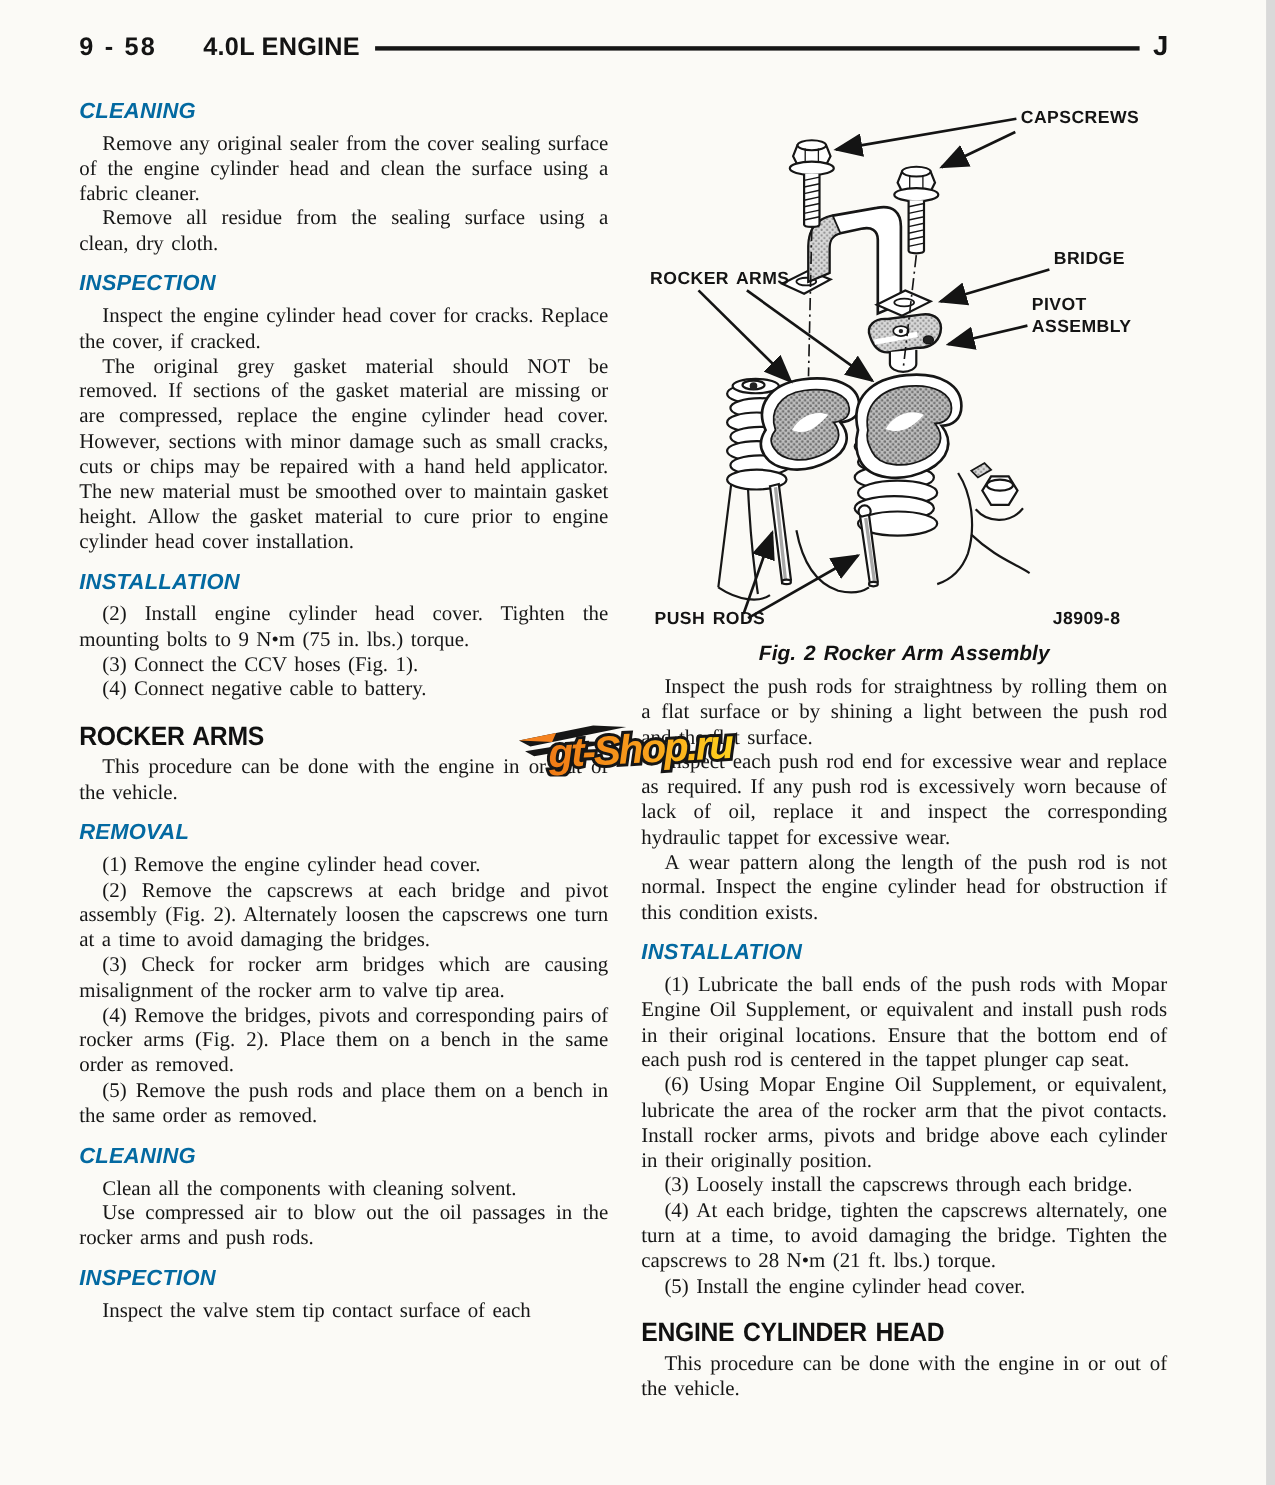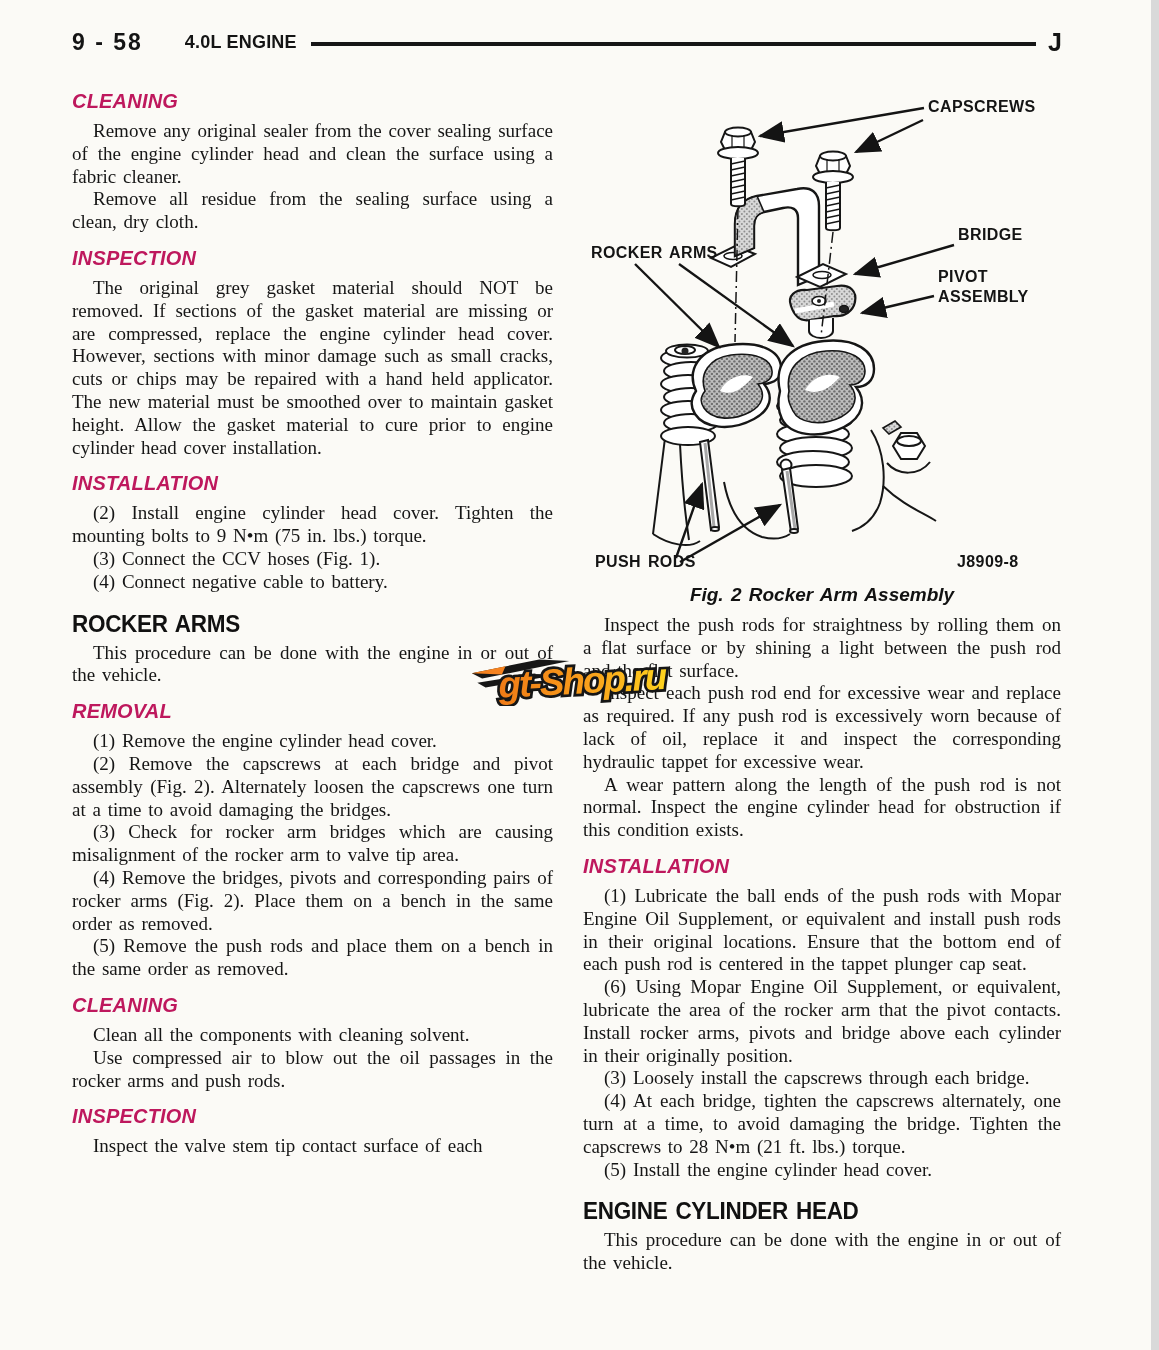--- a/index.html
+++ b/index.html
@@ -2,31 +2,31 @@
 <html><head>
 <meta charset="utf-8">
 <style>
   html,body{margin:0;padding:0;background:#d9d9d9;}
   .page{position:relative;width:1151px;height:1350px;background:#fbfaf6;overflow:hidden;color:#1a1a1a;}
 
   
   .hdr{position:absolute;left:72px;top:28px;width:990px;display:flex;align-items:center;
        font-family:"Liberation Sans",sans-serif;font-weight:bold;color:#141414;}
   .hdr .pn{font-size:23px;letter-spacing:2px;white-space:pre;}
-  .hdr .ttl{font-size:18px;margin-left:42px;letter-spacing:.2px;}
+  .hdr .ttl{font-size:23px;margin-left:42px;letter-spacing:.2px;}
   .hdr .rule{flex:1;height:4px;background:#161616;margin:2px 12px 0 14px;}
   .hdr .ltr{font-size:25px;}
 
   
   .col{position:absolute;top:84px;font-family:"Liberation Serif",serif;font-size:19px;
        line-height:22.8px;text-align:justify;word-spacing:2px;color:#161616;}
   .col-left{left:72px;width:481px;}
   .col-right{left:583px;width:478px;}
   p.body-para{margin:0;text-indent:21px;}
-  .h-italic{font:italic 900 20px "Liberation Sans",sans-serif;letter-spacing:.2px;margin:13px 0 7px;color:#be185d;}
+  .h-italic{font:italic 900 20px "Liberation Sans",sans-serif;letter-spacing:.2px;margin:13px 0 7px;color:#0369a1;}
   .h-main{font:bold 22.5px "Liberation Sans",sans-serif;letter-spacing:-.3px;margin:17px 0 5px;
           transform:scaleY(1.07);transform-origin:left top;color:#111;}
   .col > :first-child{margin-top:6px;}
 
   
   .fig{width:575px;margin:2px 0 0 0;}
   .fig svg{display:block;}
   .fig-caption{width:478px;text-align:center;font:italic bold 19px "Liberation Sans",sans-serif;
                margin:4px 0 8px 0;color:#111;}
   .fig-label{font-family:"Liberation Sans",sans-serif;font-weight:bold;font-size:16px;letter-spacing:.4px;fill:#141414;}
@@ -44,20 +44,21 @@
     <span class="ttl">4.0L ENGINE</span>
     <span class="rule"></span>
     <span class="ltr">J</span>
   </div>
 
   <div class="col col-left">
       <div class="h-italic">CLEANING</div>
       <p class="body-para">Remove any original sealer from the cover sealing surface of the engine cylinder head and clean the surface using a fabric cleaner.</p>
       <p class="body-para">Remove all residue from the sealing surface using a clean, dry cloth.</p>
       <div class="h-italic">INSPECTION</div>
+      <p class="body-para">Inspect the engine cylinder head cover for cracks. Replace the cover, if cracked.</p>
       <p class="body-para">The original grey gasket material should NOT be removed. If sections of the gasket material are missing or are compressed, replace the engine cylinder head cover. However, sections with minor damage such as small cracks, cuts or chips may be repaired with a hand held applicator. The new material must be smoothed over to maintain gasket height. Allow the gasket material to cure prior to engine cylinder head cover installation.</p>
       <div class="h-italic">INSTALLATION</div>
       <p class="body-para">(2) Install engine cylinder head cover. Tighten the mounting bolts to 9 N•m (75 in. lbs.) torque.</p>
       <p class="body-para">(3) Connect the CCV hoses (Fig. 1).</p>
       <p class="body-para">(4) Connect negative cable to battery.</p>
       <div class="h-main">ROCKER ARMS</div>
       <p class="body-para">This procedure can be done with the engine in or out of the vehicle.</p>
       <div class="h-italic">REMOVAL</div>
       <p class="body-para">(1) Remove the engine cylinder head cover.</p>
       <p class="body-para">(2) Remove the capscrews at each bridge and pivot assembly (Fig. 2). Alternately loosen the capscrews one turn at a time to avoid damaging the bridges.</p>

